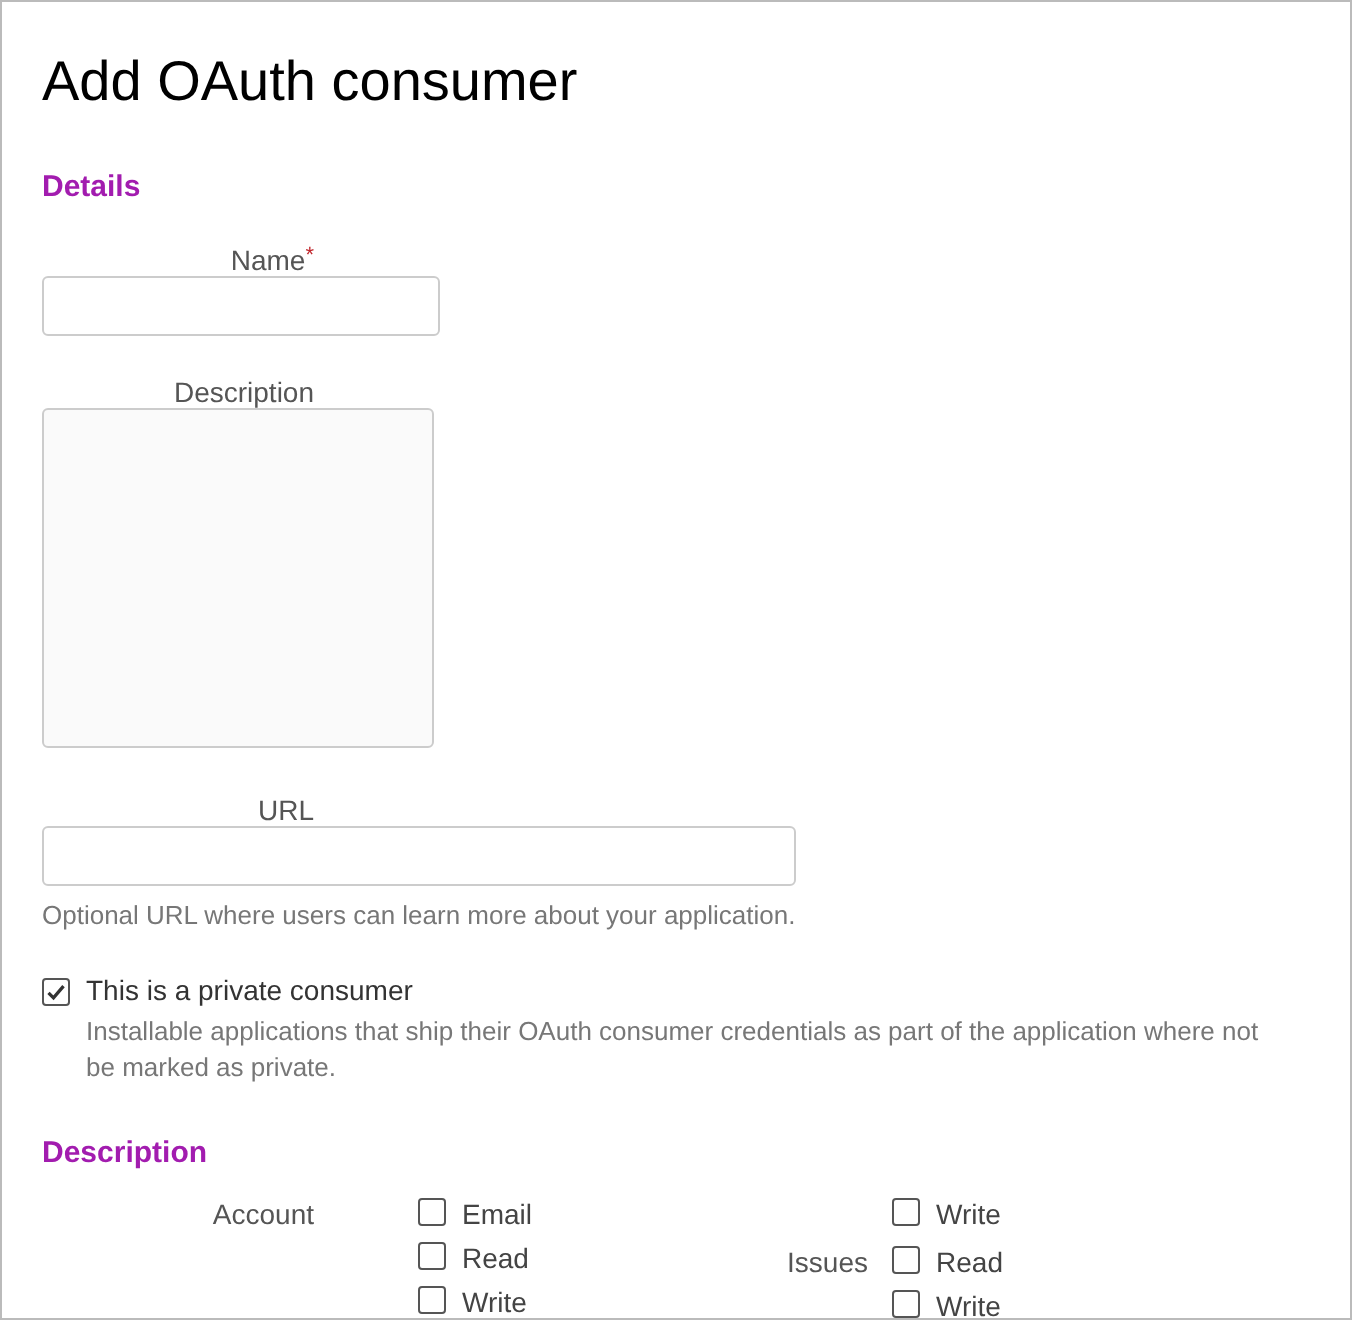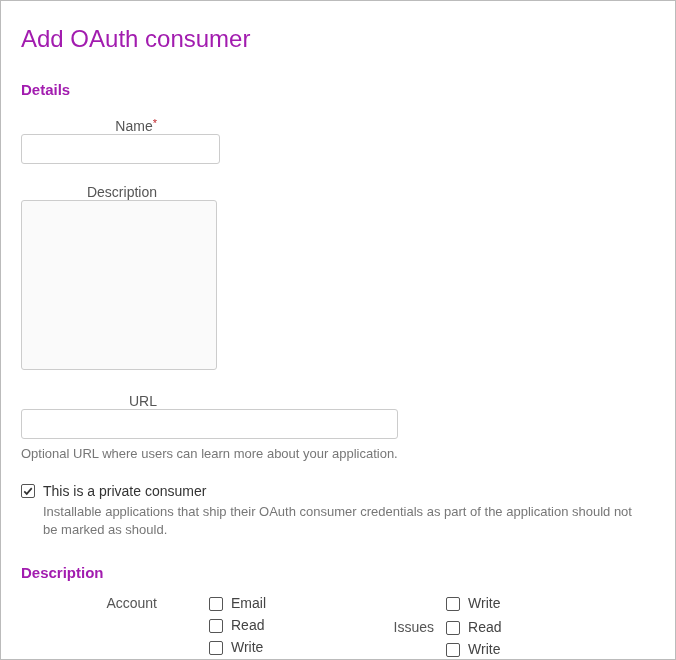--- a/index.html
+++ b/index.html
@@ -10,23 +10,23 @@
       background: #fff;
     }
     .container {
       width: 676px;
       height: 660px;
       border: 1px solid #bbb;
       padding: 18px 28px 0 20px;
       overflow: hidden;
     }
     .page-title {
-      font-size: 24px;
+      font-size: 28px;
       font-weight: 400;
-      color: #a21caf;
+      color: #000000;
       margin-bottom: 28px;
       margin-top: 6px;
     }
     .section-heading {
       font-size: 15px;
       font-weight: 700;
       color: #a21caf;
       margin-bottom: 14px;
     }
     .form-row {
@@ -75,21 +75,21 @@
       background: #fafafa;
     }
     .help-text {
       font-size: 13px;
       color: #777;
       margin-top: 6px;
       line-height: 1.4;
     }
     .checkbox-row {
       display: flex;
-      align-items: center;
+      align-items: flex-end;
       gap: 8px;
     }
     .checkbox-row label {
       font-size: 14px;
       color: #333;
     }
     .checkbox-ctrl {
       width: 14px;
       height: 14px;
       border: 1.5px solid #555;
@@ -141,21 +141,21 @@
       text-align: right;
       padding-top: 0;
     }
     .perm-options {
       display: flex;
       flex-direction: column;
       gap: 6px;
     }
     .perm-option {
       display: flex;
-      align-items: flex-end;
+      align-items: flex-start;
       gap: 8px;
       font-size: 14px;
       color: #444;
     }
   </style>
 </head>
 <body>
 
 <div class="container">
   <h1 class="page-title">Add OAuth consumer</h1>
@@ -191,21 +191,21 @@
     <div class="form-label"></div>
     <div class="form-field">
       <div class="checkbox-row">
         <span class="checkbox-ctrl checked">
           <svg viewBox="0 0 12 12">
               <path d="M1.5 6.5 L4.5 9.5 L10.5 2.5" stroke="#333" stroke-width="2" fill="none"></path>
             </svg>
         </span>
         <label>This is a private consumer</label>
       </div>
-      <div class="help-text indented-help">Installable applications that ship their OAuth consumer credentials as part of the application should not be marked as should.</div>
+      <div class="help-text indented-help">Installable applications that ship their OAuth consumer credentials as part of the application where not be marked as private.</div>
     </div>
   </div>
 
   <h2 class="section-heading" style="margin-top:24px">Description</h2>
 
   <div class="permissions-wrap">
     <div class="perm-label">Account</div>
     <div class="perm-cols">
       <div class="perm-col">
         <div class="perm-option">

